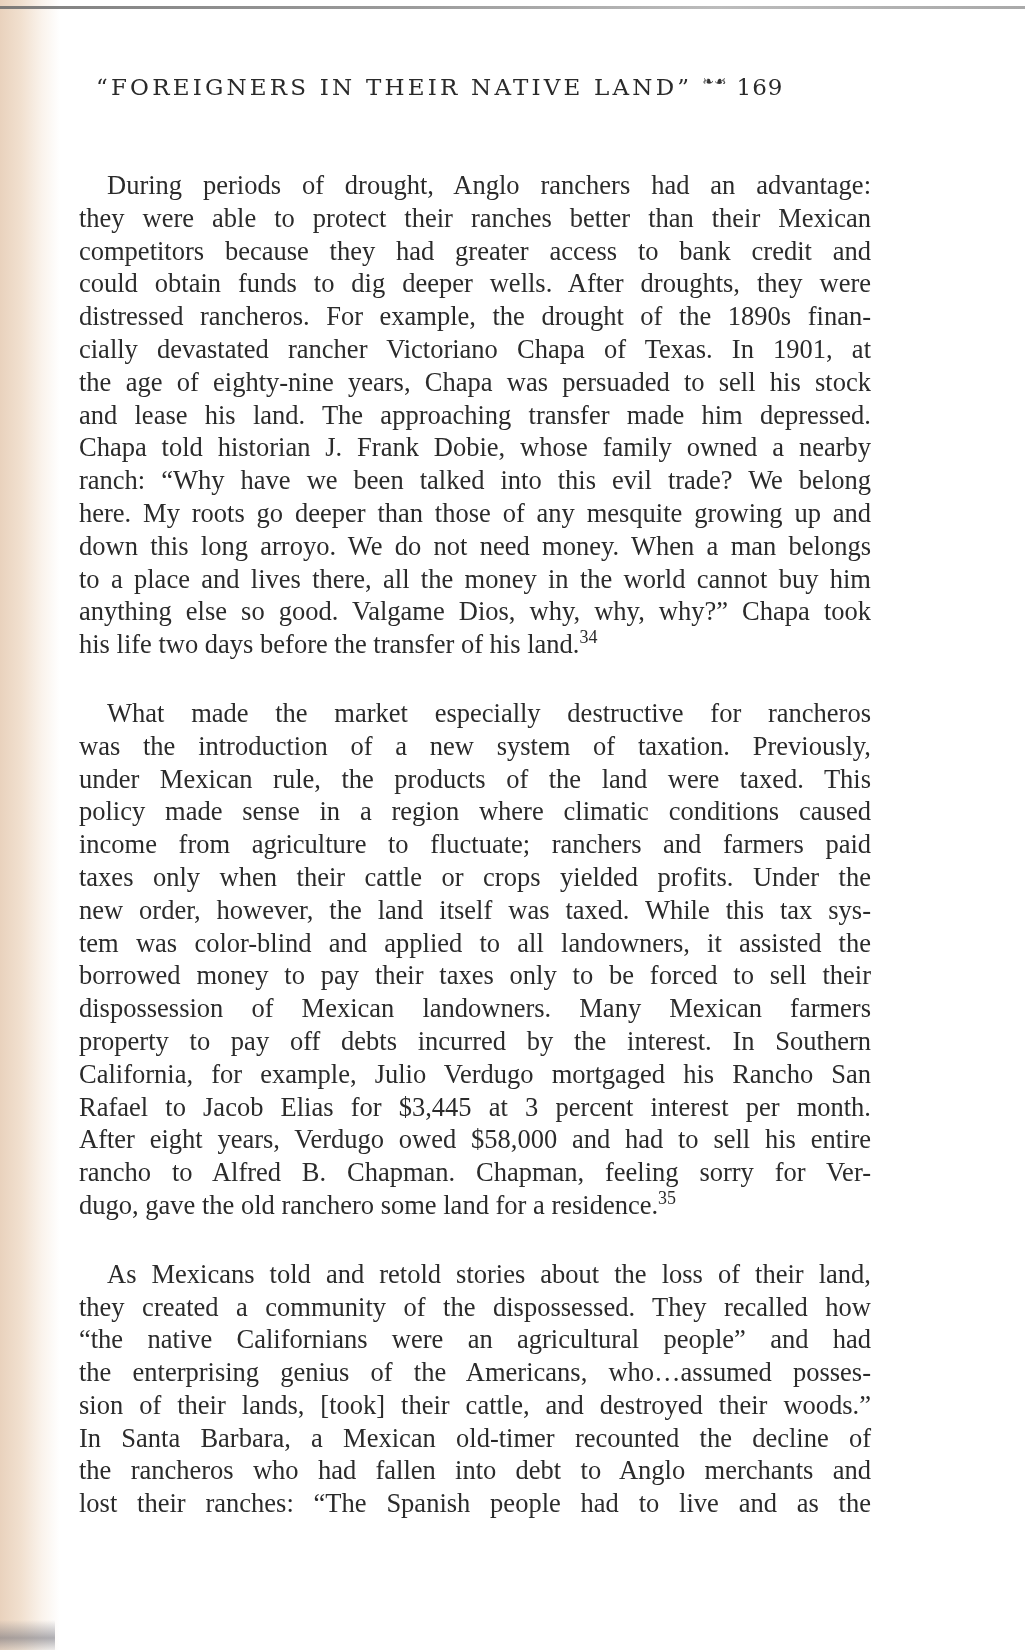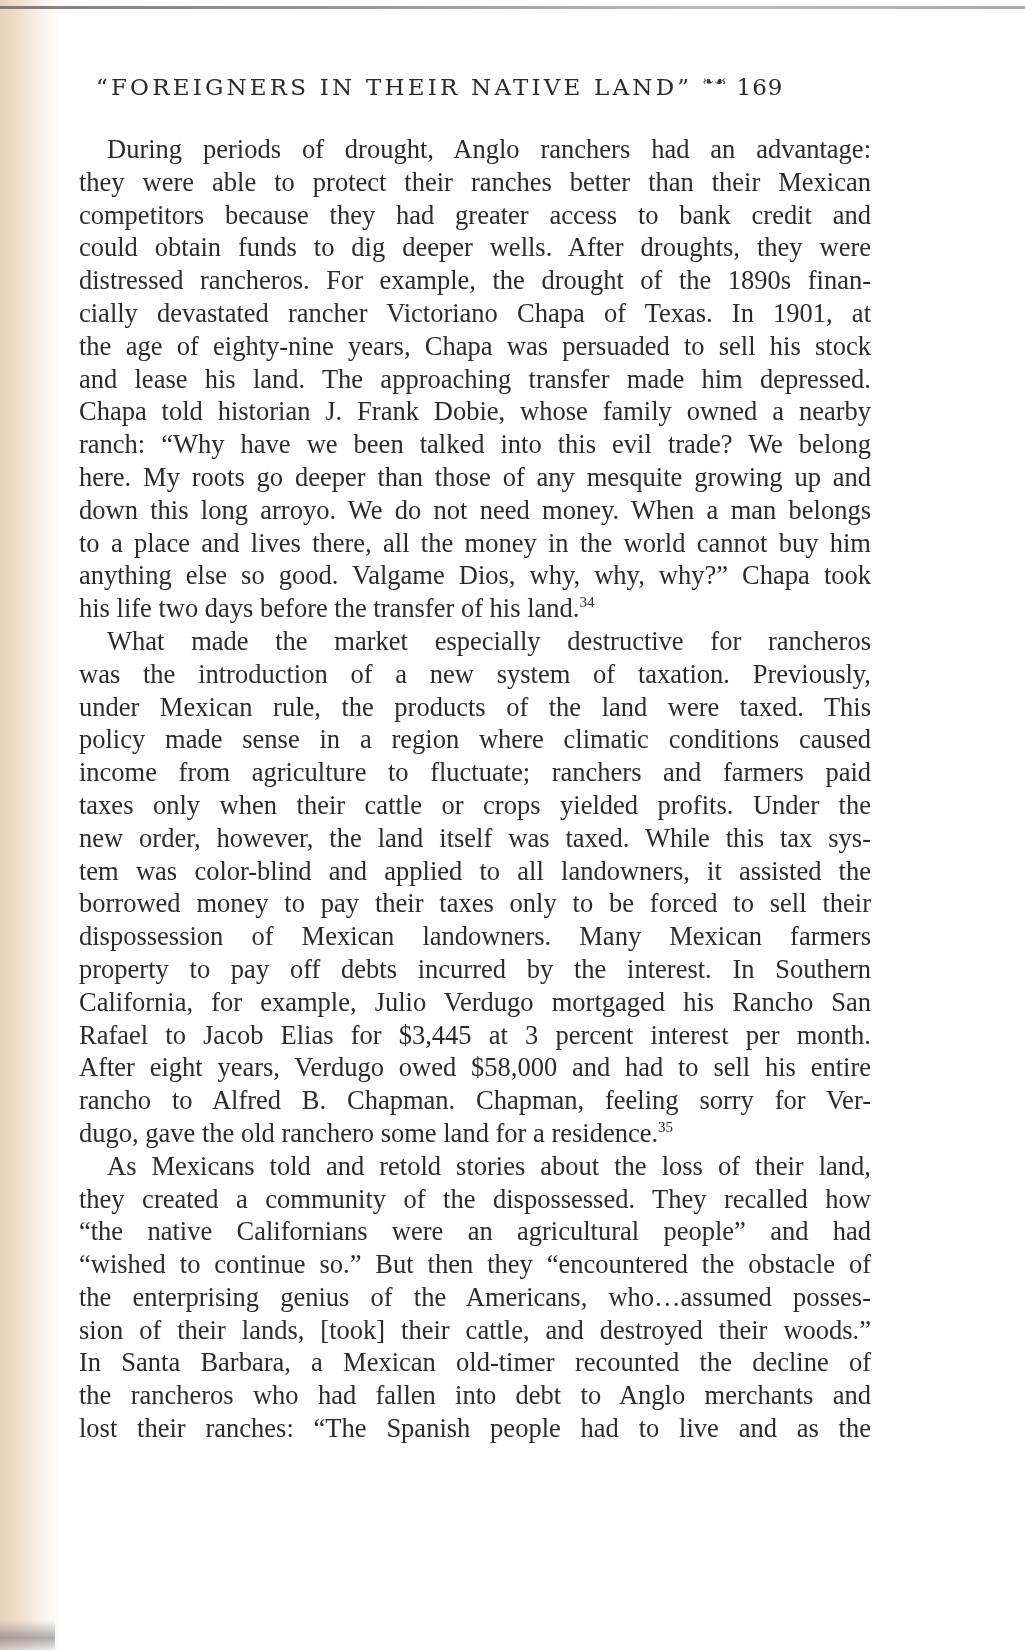--- a/index.html
+++ b/index.html
@@ -63,23 +63,23 @@
     }
     .line {
       display: block;
       text-align: justify;
       text-align-last: justify;
       white-space: nowrap;
       height: 32.8px;
       overflow: visible;
     }
     .line.last { text-align-last: left; }
-    .line.indent { padding-left: 28px; }
+    .line.indent { padding-left: 28px; margin-top: 36px; }
     .line span.it { }
-    sup { font-size: 15px; line-height: 0; vertical-align: 10px; }
+    sup { font-size: 18px; line-height: 0; vertical-align: 10px; }
   </style>
 </head>
 <body>
 
 <div class="page-edge"></div>
 <div class="page-edge-shadow"></div>
 <div class="top-rule"></div>
 
 <div class="running-head">
   <span>“FOREIGNERS IN THEIR NATIVE LAND”</span>
@@ -123,20 +123,19 @@
     <span class="line">Rafael to Jacob Elias for $3,445 at 3 percent interest per month.</span>
     <span class="line">After eight years, Verdugo owed $58,000 and had to sell his entire</span>
     <span class="line">rancho to Alfred B. Chapman. Chapman, feeling sorry for Ver-</span>
     <span class="line last"><span>dugo, gave the old ranchero some land for a residence.</span><sup>35</sup></span>
   </div>
 
   <div>
     <span class="line indent">As Mexicans told and retold stories about the loss of their land,</span>
     <span class="line">they created a community of the dispossessed. They recalled how</span>
     <span class="line">“the native Californians were an agricultural people” and had</span>
-    <span class="line">“wished to continue so.” But then they “encountered the obstacle of</span>
     <span class="line">the enterprising genius of the Americans, who…assumed posses-</span>
     <span class="line">sion of their lands, [took] their cattle, and destroyed their woods.”</span>
     <span class="line">In Santa Barbara, a Mexican old-timer recounted the decline of</span>
     <span class="line">the rancheros who had fallen into debt to Anglo merchants and</span>
     <span class="line">lost their ranches: “The Spanish people had to live and as the</span>
   </div>
 </div>
 
 </body></html>

